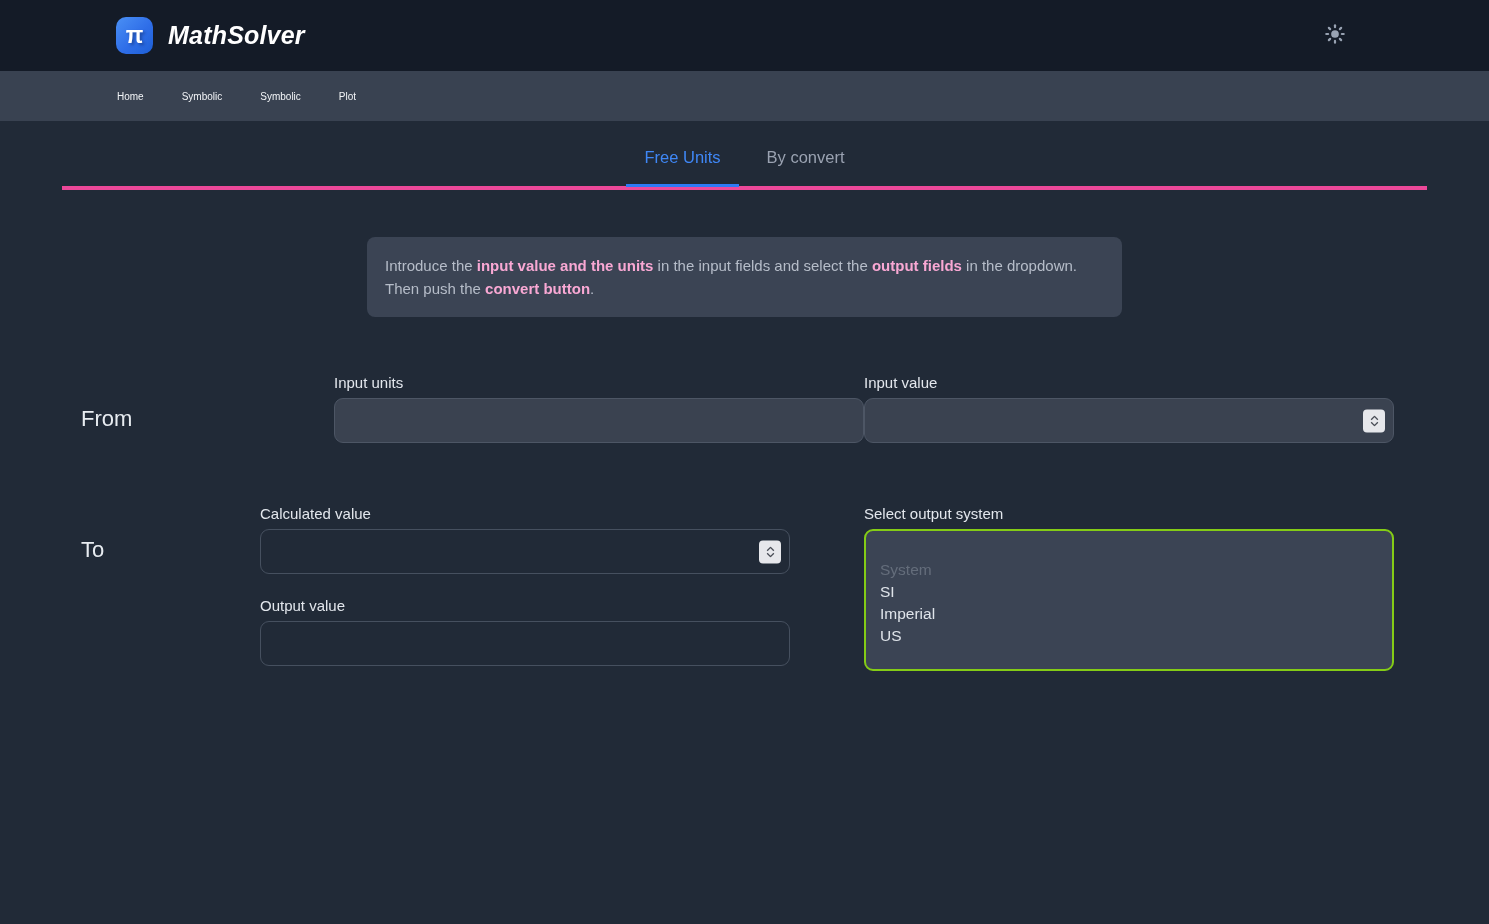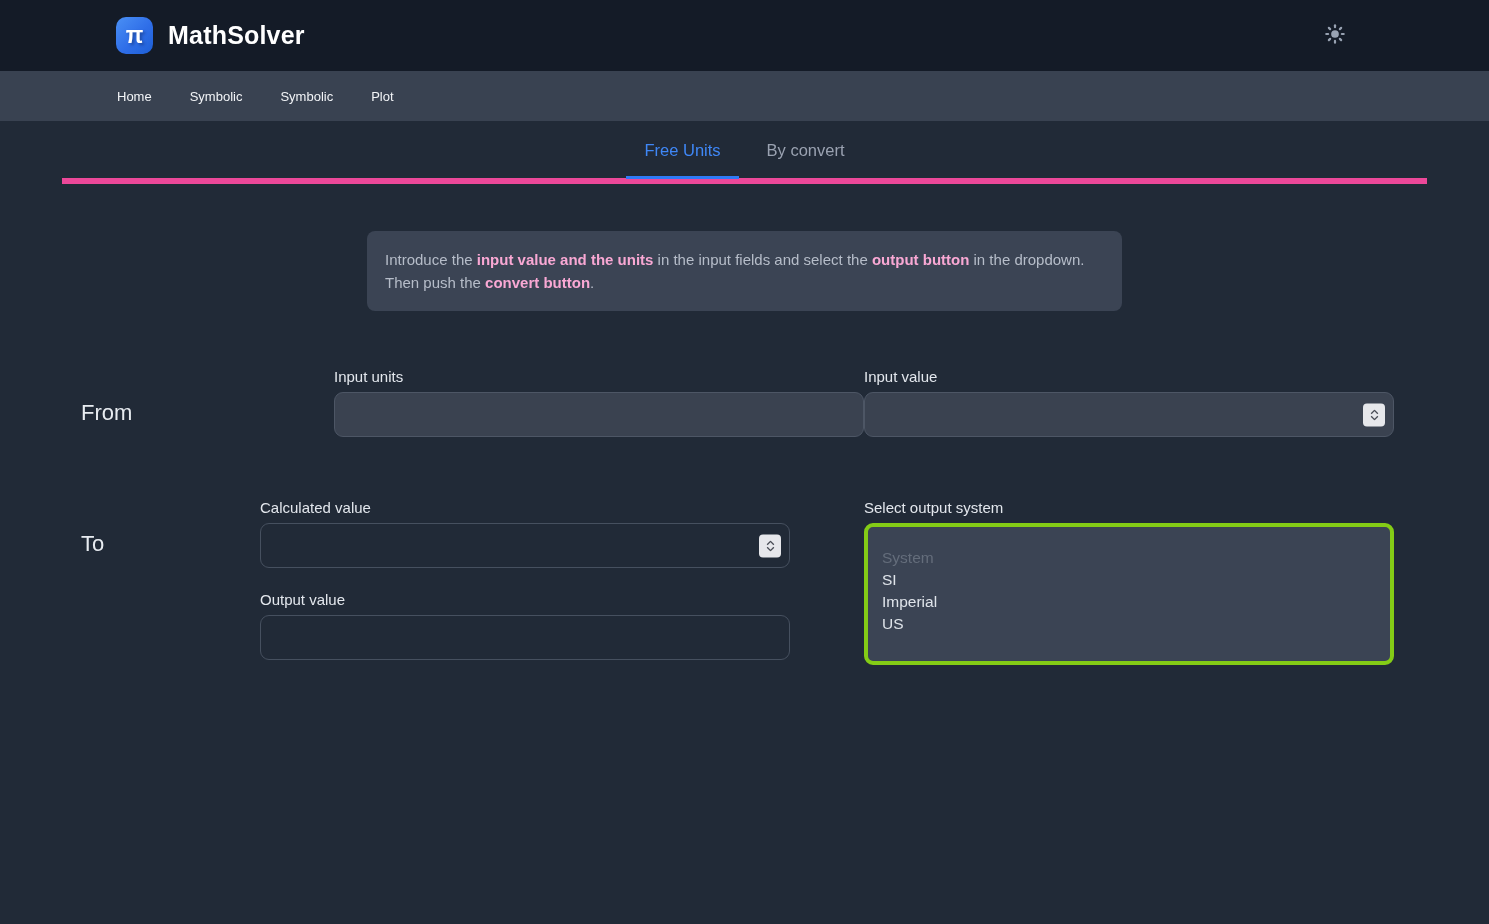--- a/index.html
+++ b/index.html
@@ -28,50 +28,51 @@
     display: flex; align-items: center; justify-content: center;
     font-size: 23px; font-weight: 700; color: #ffffff;
     text-shadow: 2px 2px 3px rgba(10, 30, 80, 0.45);
   }
   .brand-title {
     margin-left: 15px;
     font-size: 25px;
     font-weight: 700;
     color: #ffffff;
     letter-spacing: 0.2px;
+    font-style: italic;
   }
   .theme-toggle {
     width: 26px; height: 26px;
     display: flex; align-items: center; justify-content: center;
     cursor: pointer;
     background: transparent; border: none;
   }
 
   
   .main-nav {
     height: 50px;
     background: #394251;
     display: flex;
     align-items: center;
     padding-left: 117px;
     gap: 38px;
   }
   .nav-link {
-    font-size: 13px;
+    font-size: 10px;
     color: #f2f4f7;
     cursor: pointer;
     background: none; border: none;
     font-family: inherit;
   }
 
   
   .tabs-row {
     height: 59px;
-    margin: 4px 62px;
-    border-bottom: 6px solid #ec4899;
+    margin: 10px 62px;
+    border-bottom: 4px solid #ec4899;
     display: flex;
     justify-content: center;
     align-items: stretch;
     gap: 10px;
   }
   .tab {
     display: flex; align-items: center;
     padding: 0 18px;
     font-size: 16.5px;
     color: #9aa2b1;
@@ -144,23 +145,23 @@
     align-items: center; justify-content: center;
     gap: 1px;
     cursor: pointer;
   }
   .spinner svg { display: block; }
 
   
   .listbox {
     height: 142px;
     background: #3b4454;
-    border: 4px solid #84cc16;
+    border: 2px solid #84cc16;
     border-radius: 9px;
-    padding: 20px 0;
+    padding: 28px 0;
     overflow: hidden;
   }
   .listbox-option {
     padding: 0 14px;
     font-size: 15.5px;
     line-height: 22px;
     color: #dfe4ea;
     cursor: pointer;
   }
   .listbox-option.muted { color: #646d7b; }
@@ -213,21 +214,21 @@
   <button class="nav-link">Symbolic</button>
   <button class="nav-link">Plot</button>
 </nav>
 
 <div class="tabs-row">
   <button class="tab active">Free Units</button>
   <button class="tab">By convert</button>
 </div>
 
 <div class="info-box">
-  <span>Introduce the </span><b>input value and the units</b><span> in the input fields and select the </span><b>output button</b><span> in the dropdown. Then push the </span><b>convert button</b><span>.</span>
+  <span>Introduce the </span><b>input value and the units</b><span> in the input fields and select the </span><b>output fields</b><span> in the dropdown. Then push the </span><b>convert button</b><span>.</span>
 </div>
 
 <div class="converter-form">
 
   <div class="form-row">
     <div class="section-label-col pt-center">
       <div class="section-label">From</div>
     </div>
     <div class="field-col right">
       <label class="field-label">Input units</label>

